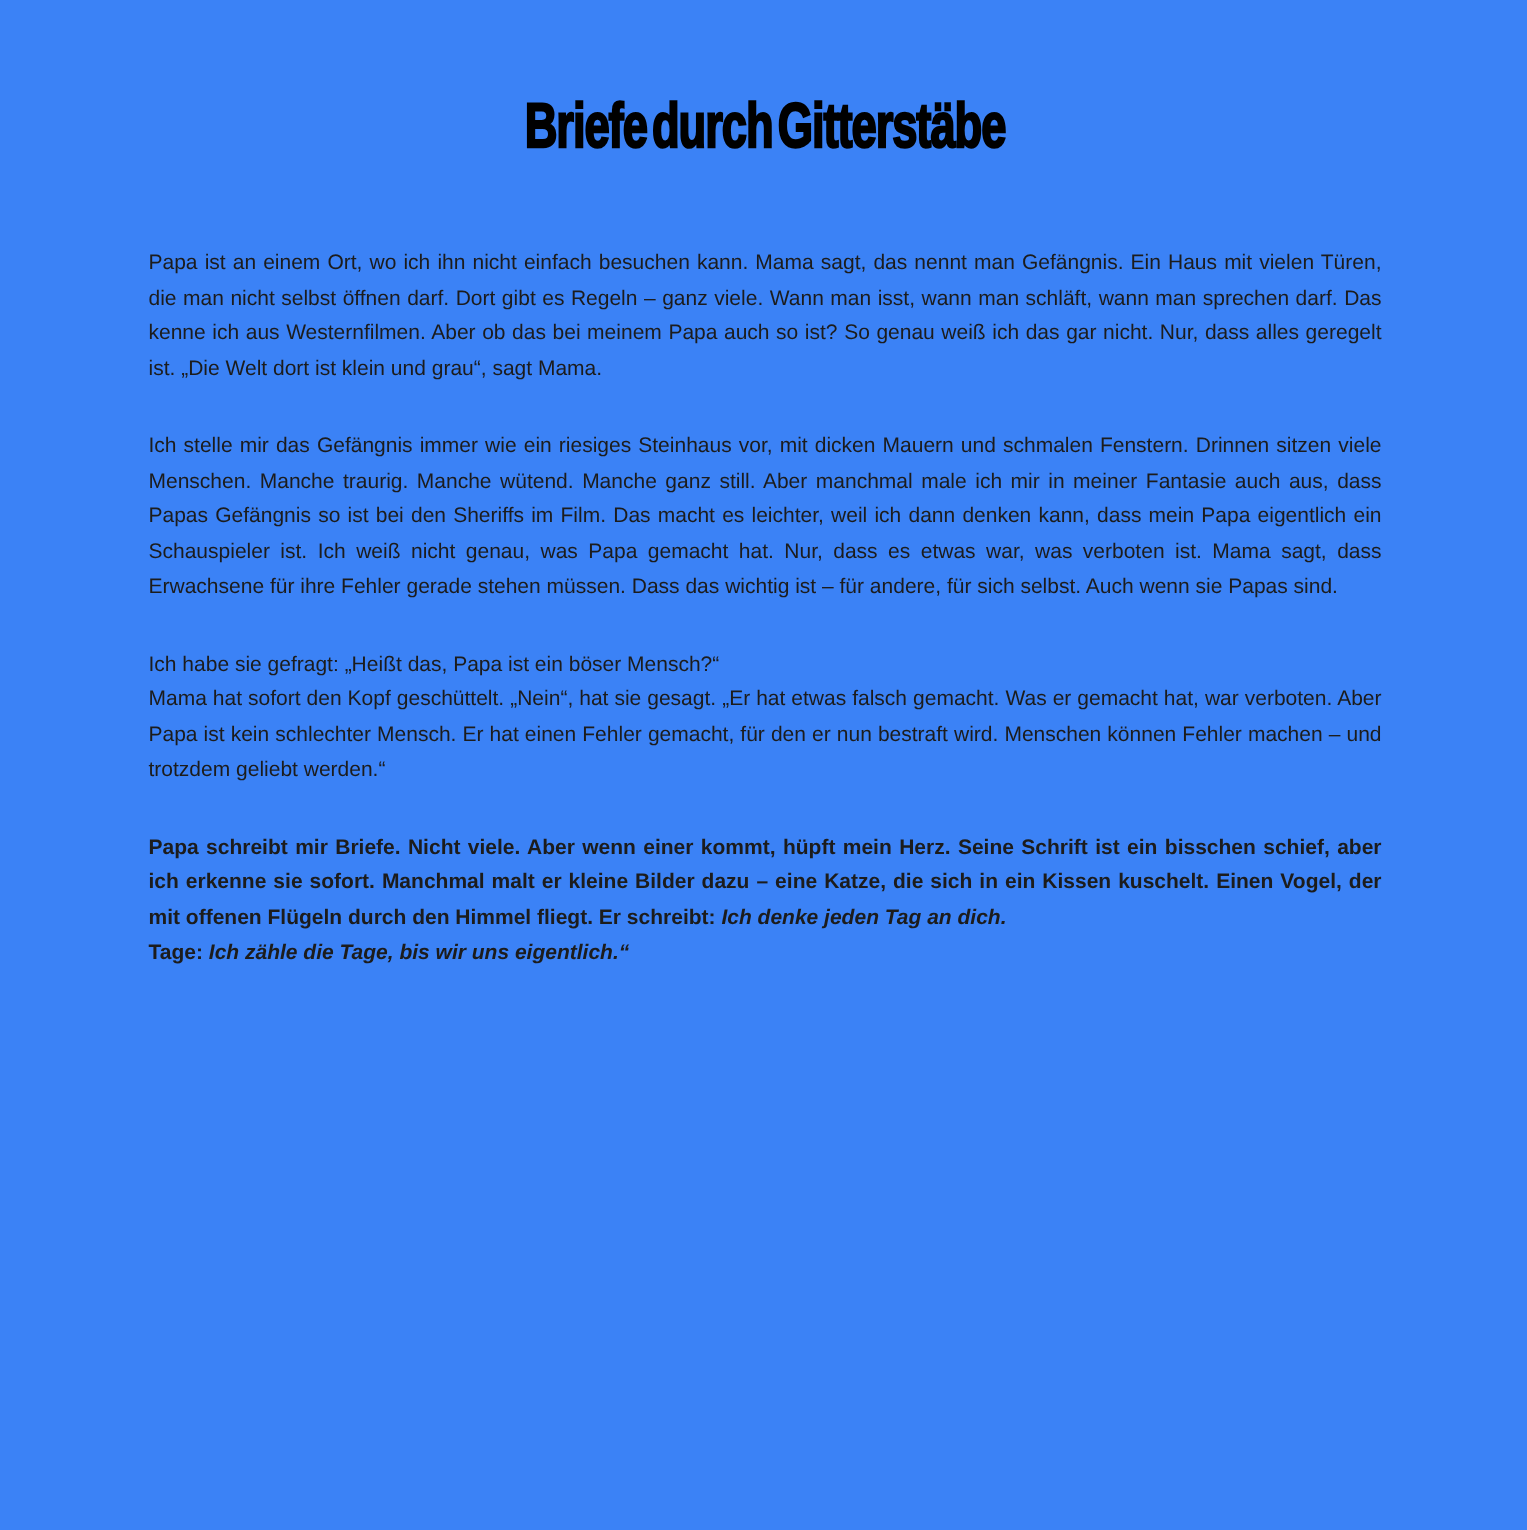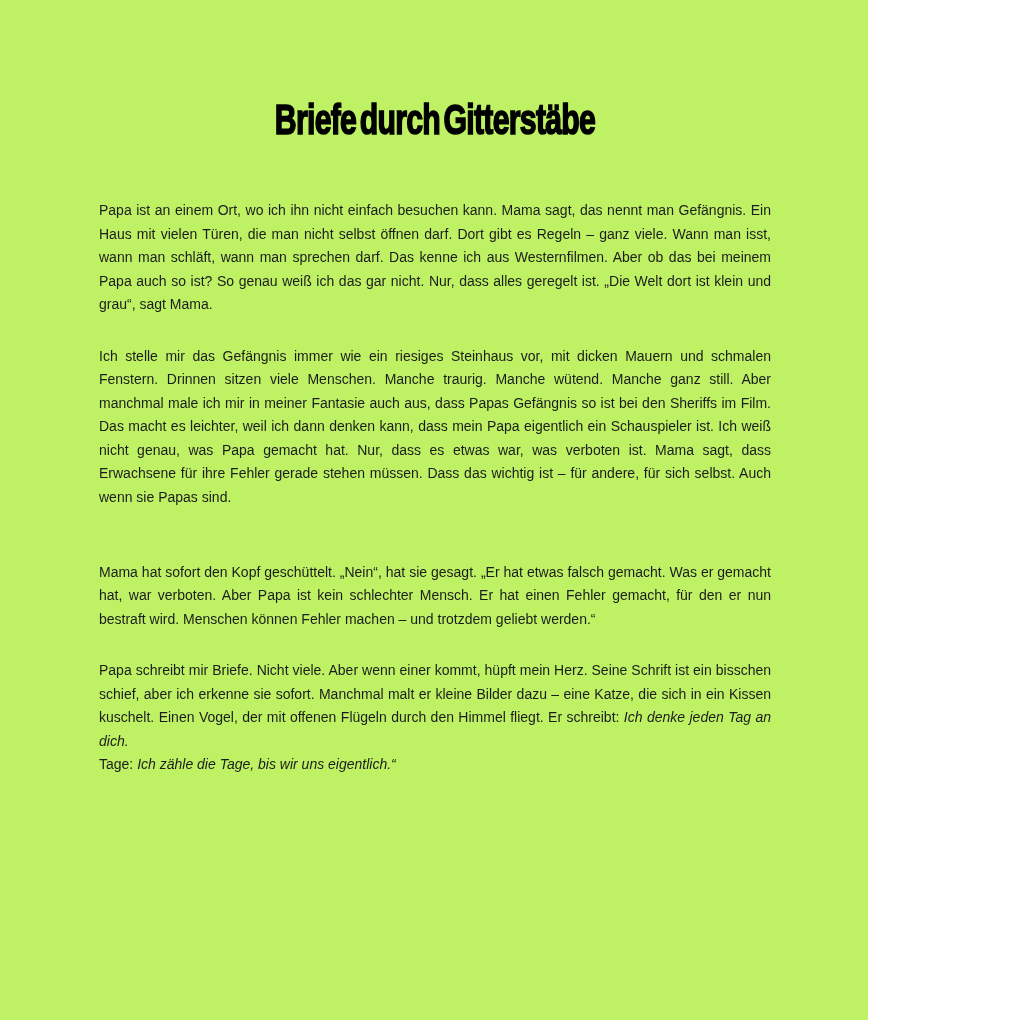--- a/index.html
+++ b/index.html
@@ -9,24 +9,24 @@
   }
   body {
     width: 1018px;
     height: 1020px;
     overflow: hidden;
     font-family: "Liberation Sans", sans-serif;
     color: #1c1c1c;
   }
   .page {
     box-sizing: border-box;
-    width: 868px;
+    width: 1018px;
     height: 1020px;
-    padding: 78px 97px 0 99px;
-    background: #bef264;
+    padding: 42px 97px 0 99px;
+    background: #3b82f6;
   }
   .title {
     margin: 20px 0 0 0;
     text-align: center;
     font-family: "Liberation Sans", sans-serif;
     font-weight: 700;
     font-size: 42px;
     line-height: 1.05;
     color: #000000;
     letter-spacing: -1px;
@@ -43,20 +43,21 @@
     margin: 0 0 28px 0;
     font-size: 14px;
     line-height: 1.68;
     text-align: justify;
     color: #1c1c1c;
     hyphens: auto;
     -webkit-hyphens: auto;
   }
   .para:last-child {
     margin-bottom: 0;
+    font-weight: bold;
   }
   .italic {
     font-style: italic;
   }
 </style>
 </head>
 <body>
 
 <div class="page">
 
@@ -66,21 +67,21 @@
 
     <p class="para">
       <span>Papa ist an einem Ort, wo ich ihn nicht einfach besuchen kann. Mama sagt, das nennt man Gefängnis. Ein Haus mit vielen Türen, die man nicht selbst öffnen darf. Dort gibt es Regeln – ganz viele. Wann man isst, wann man schläft, wann man sprechen darf. Das kenne ich aus Westernfilmen. Aber ob das bei meinem Papa auch so ist? So genau weiß ich das gar nicht. Nur, dass alles geregelt ist. „Die Welt dort ist klein und grau“, sagt Mama.</span>
     </p>
 
     <p class="para">
       <span>Ich stelle mir das Gefängnis immer wie ein riesiges Steinhaus vor, mit dicken Mauern und schmalen Fenstern. Drinnen sitzen viele Menschen. Manche traurig. Manche wütend. Manche ganz still. Aber manchmal male ich mir in meiner Fantasie auch aus, dass Papas Gefängnis so ist bei den Sheriffs im Film. Das macht es leichter, weil ich dann denken kann, dass mein Papa eigentlich ein Schauspieler ist. Ich weiß nicht genau, was Papa gemacht hat. Nur, dass es etwas war, was verboten ist. Mama sagt, dass Erwachsene für ihre Fehler gerade stehen müssen. Dass das wichtig ist – für andere, für sich selbst. Auch wenn sie Papas sind.</span>
     </p>
 
     <p class="para">
-      <br>
+      <span>Ich habe sie gefragt: „Heißt das, Papa ist ein böser Mensch?“</span><br>
       <span>Mama hat sofort den Kopf geschüttelt. „Nein“, hat sie gesagt. „Er hat etwas falsch gemacht. Was er gemacht hat, war verboten. Aber Papa ist kein schlechter Mensch. Er hat einen Fehler gemacht, für den er nun bestraft wird. Menschen können Fehler machen – und trotzdem geliebt werden.“</span>
     </p>
 
     <p class="para">
       <span>Papa schreibt mir Briefe. Nicht viele. Aber wenn einer kommt, hüpft mein Herz. Seine Schrift ist ein bisschen schief, aber ich erkenne sie sofort. Manchmal malt er kleine Bilder dazu – eine Katze, die sich in ein Kissen kuschelt. Einen Vogel, der mit offenen Flügeln durch den Himmel fliegt. Er schreibt: </span><span class="italic">Ich denke jeden Tag an dich.</span><br>
       <span>Tage: </span><span class="italic">Ich zähle die Tage, bis wir uns eigentlich.“</span>
     </p>
 
   </div>
 </div>

